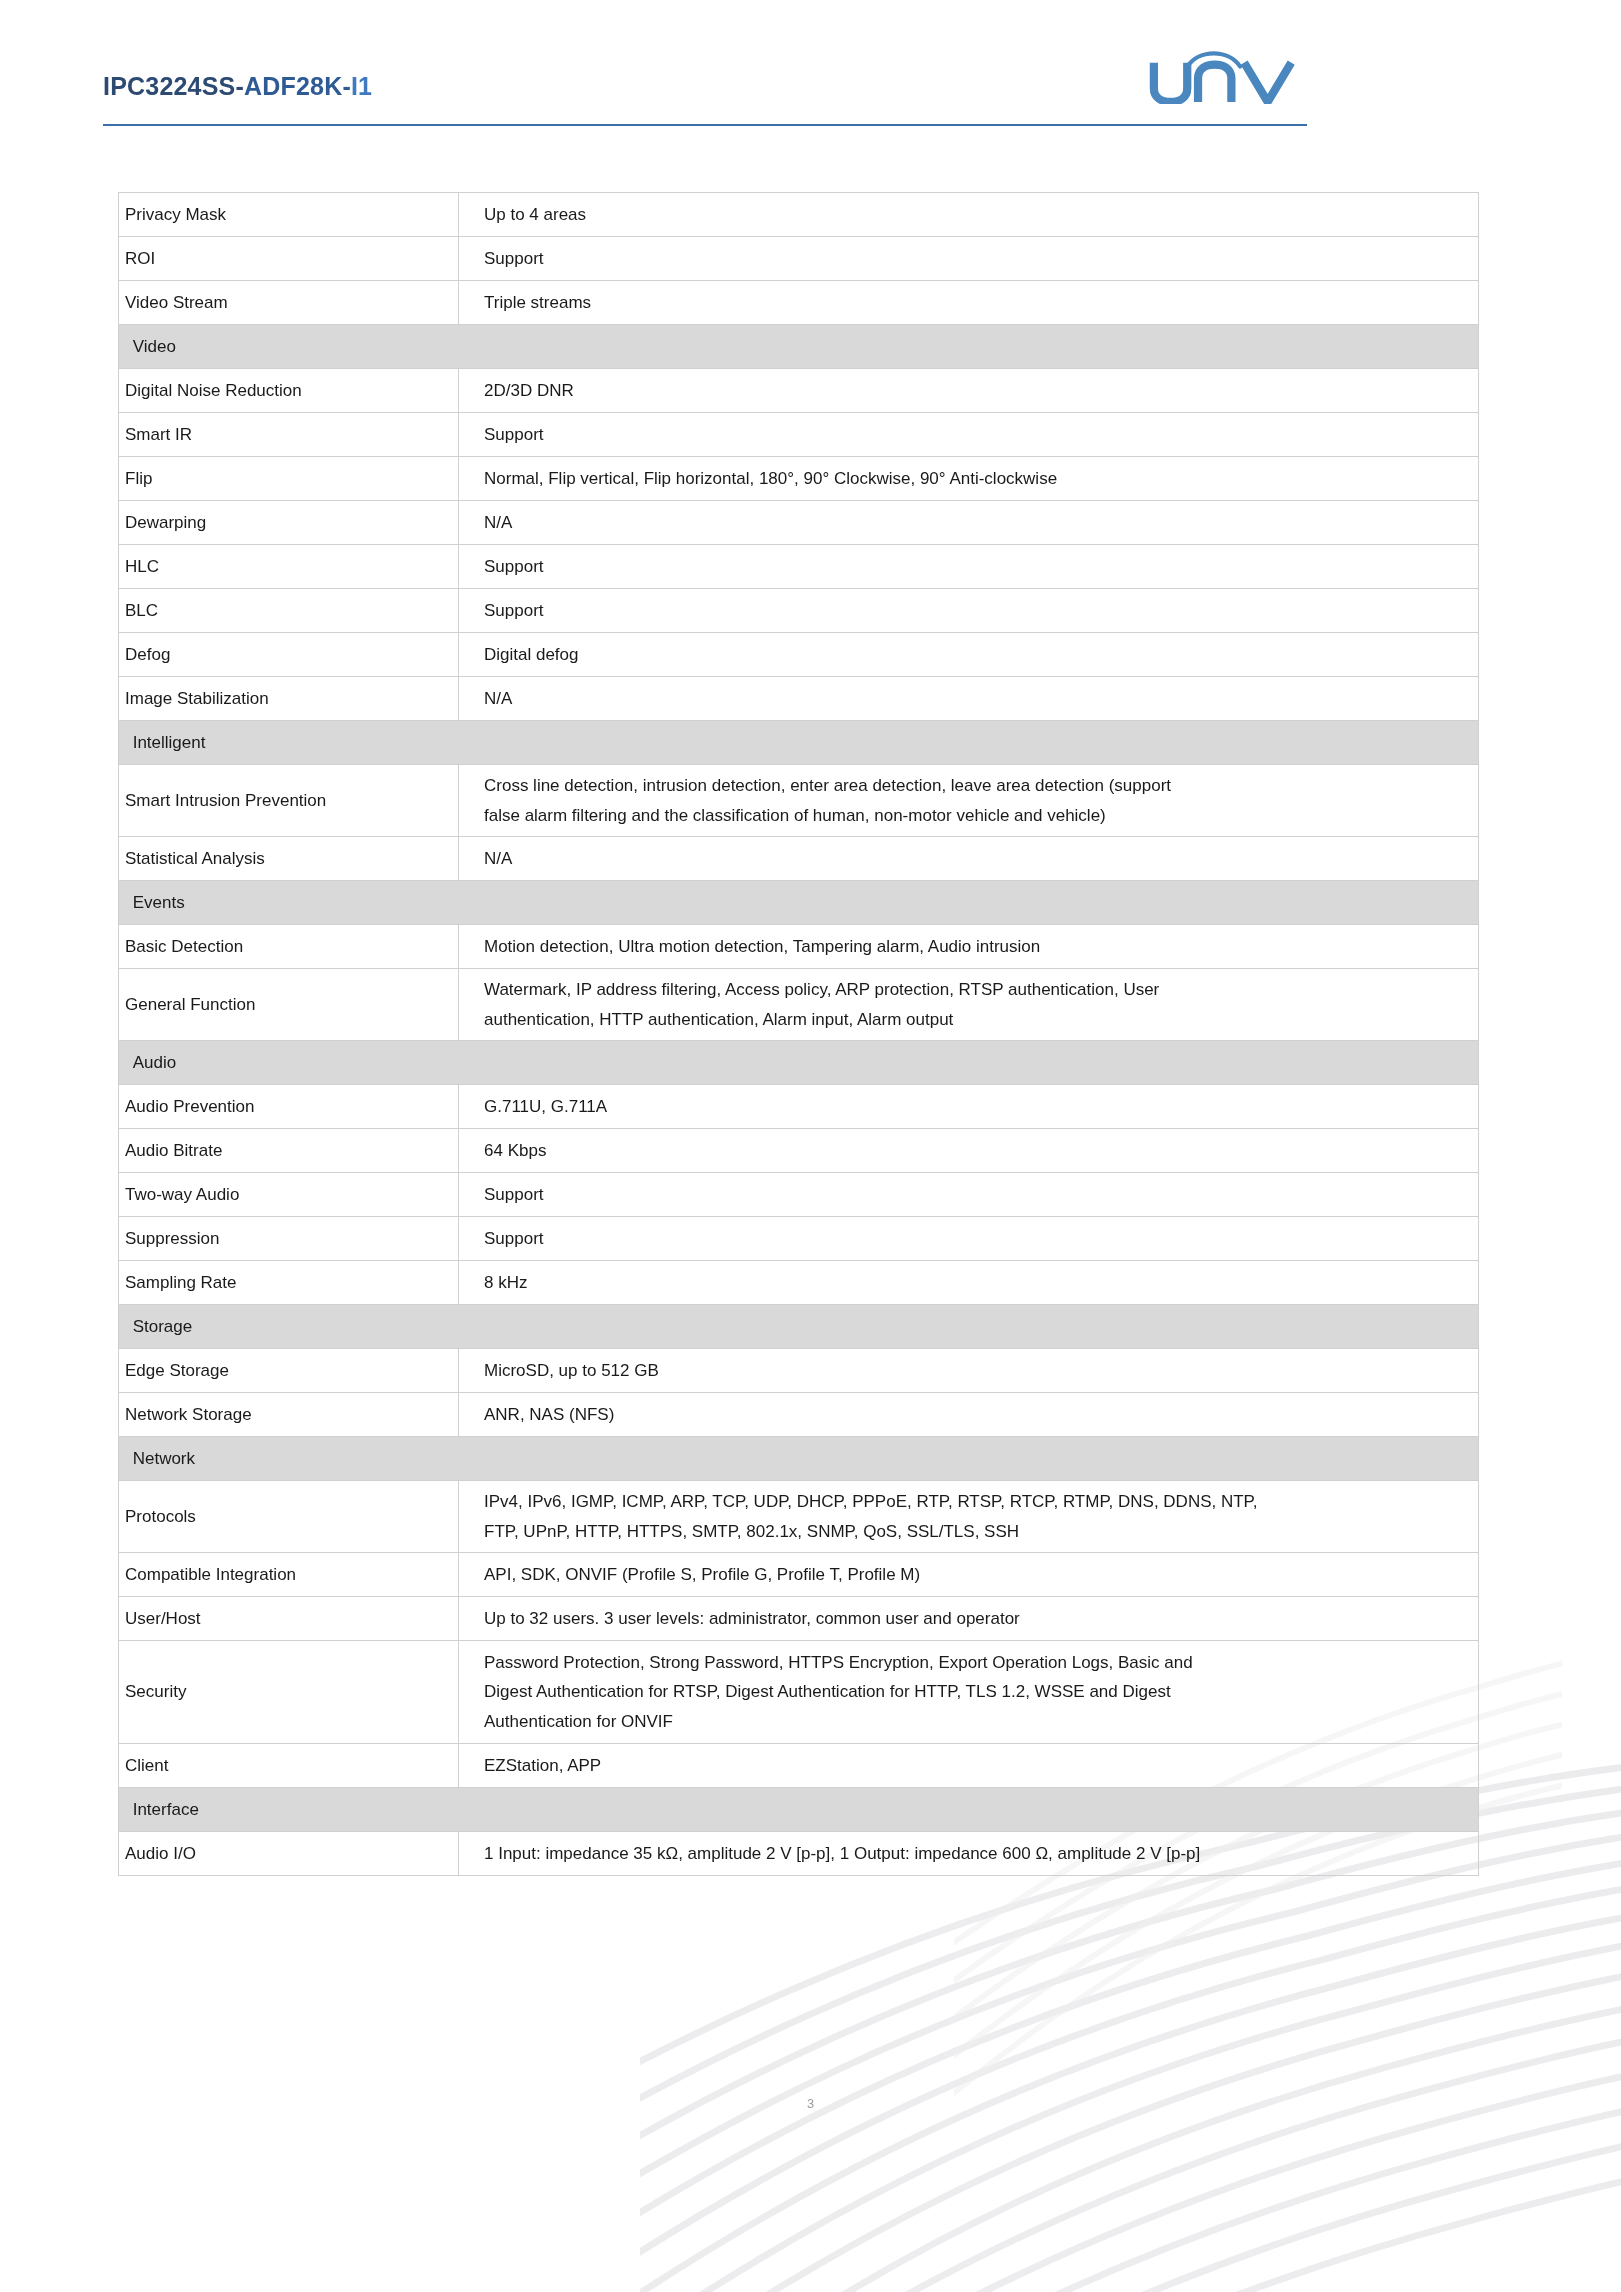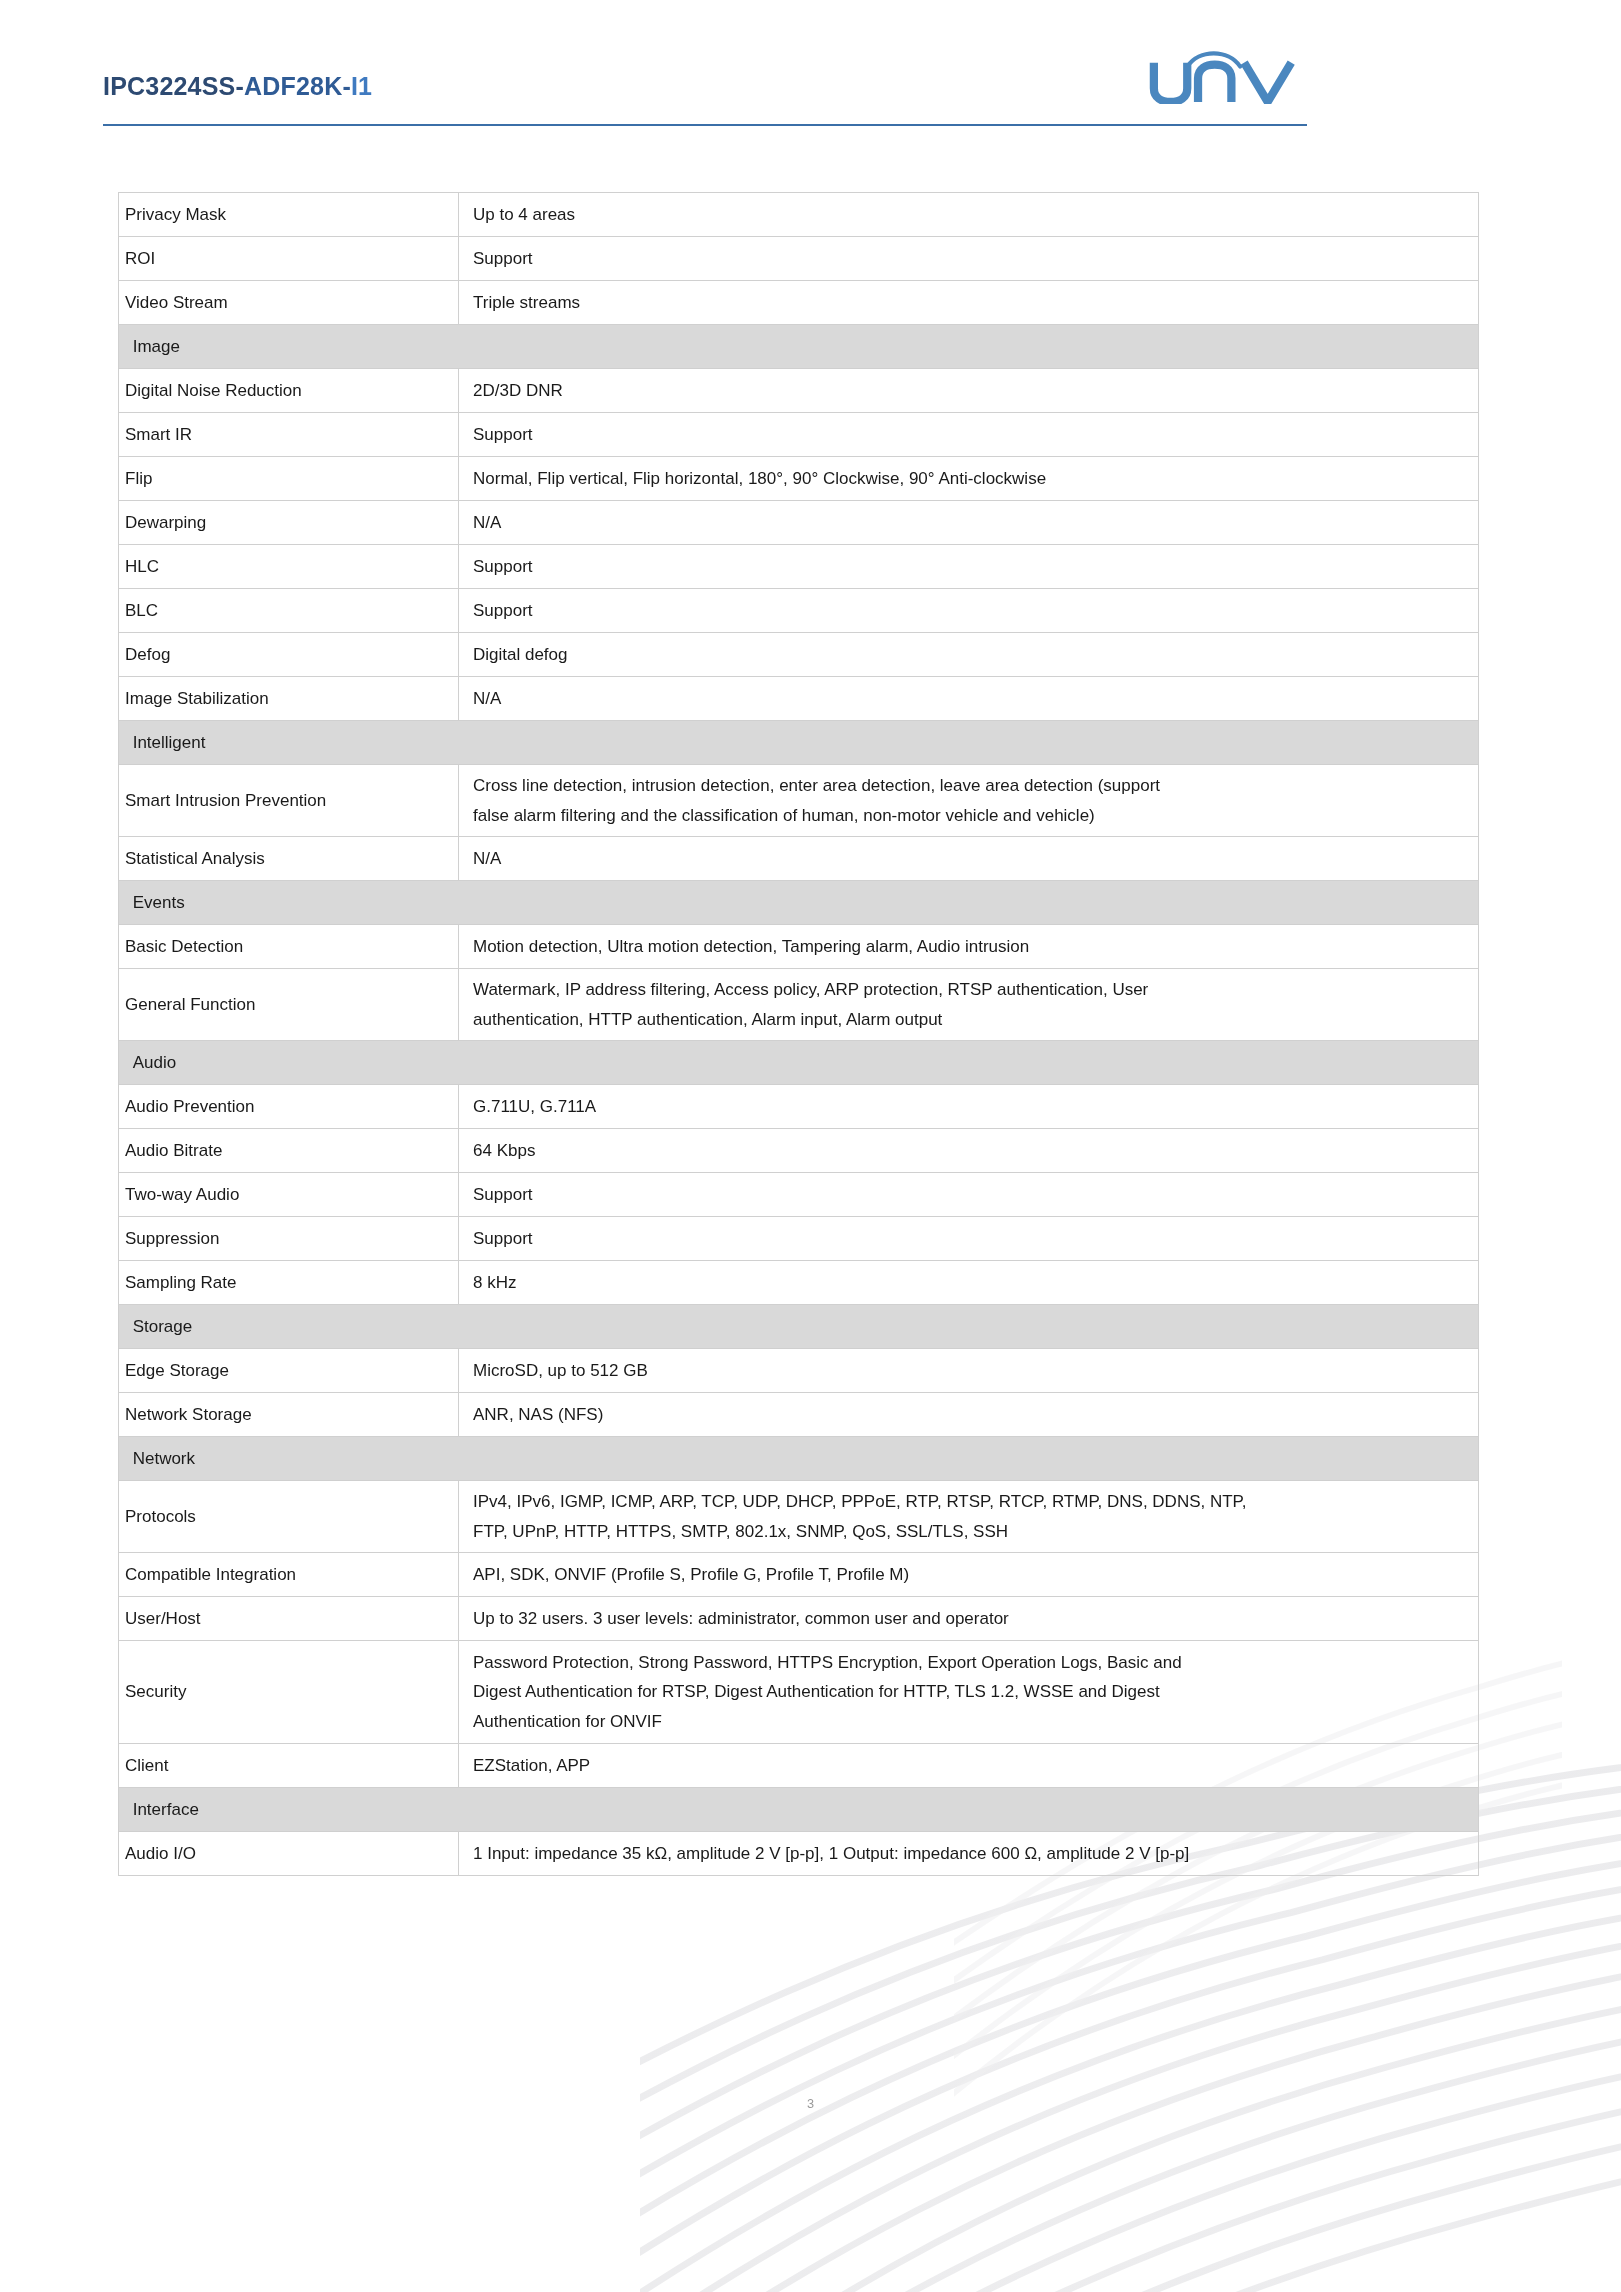--- a/index.html
+++ b/index.html
@@ -99,21 +99,21 @@
   .spec-table td {
     border: 1px solid #d0d0d0;
     padding: 0 13.7px;
     vertical-align: middle;
     line-height: 1.72;
   }
   td.cell-label {
     padding-left: 6px;
   }
   td.cell-value {
-    padding-left: 14px;
+    padding-left: 25px;
   }
   tr.row-single td { height: 43px; }
   tr.row-double td { height: 71px; }
   tr.row-triple td { height: 102px; }
 
   tr.section-row td {
     background: #d9d9d9;
     border-left: 1px solid #d0d0d0;
     border-right: 1px solid #d0d0d0;
     border-top: 1px solid #cfcfcf;
@@ -220,21 +220,21 @@
             <span class="multiline">Support</span>
           </td>
         </tr>
         <tr class="row-single">
           <td class="cell-label">Video Stream</td>
           <td class="cell-value">
             <span class="multiline">Triple streams</span>
           </td>
         </tr>
         <tr class="section-row">
-          <td colspan="2">Image</td>
+          <td colspan="2">Video</td>
         </tr>
         <tr class="row-single">
           <td class="cell-label">Digital Noise Reduction</td>
           <td class="cell-value">
             <span class="multiline">2D/3D DNR</span>
           </td>
         </tr>
         <tr class="row-single">
           <td class="cell-label">Smart IR</td>
           <td class="cell-value">

